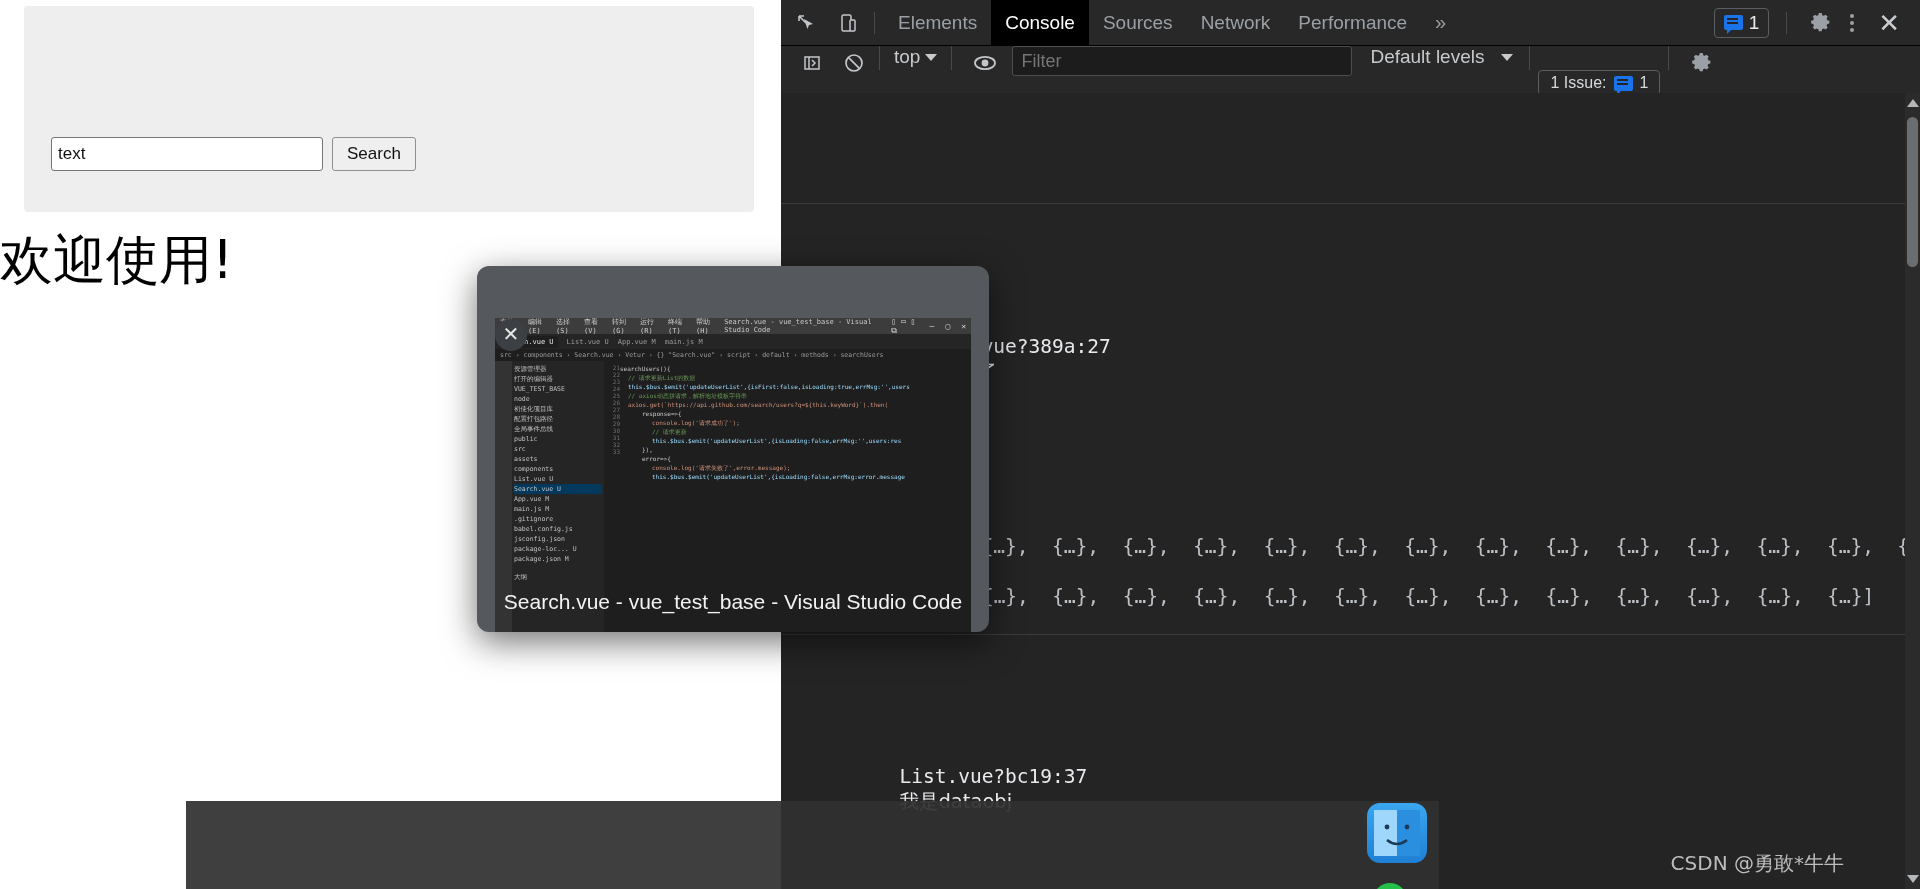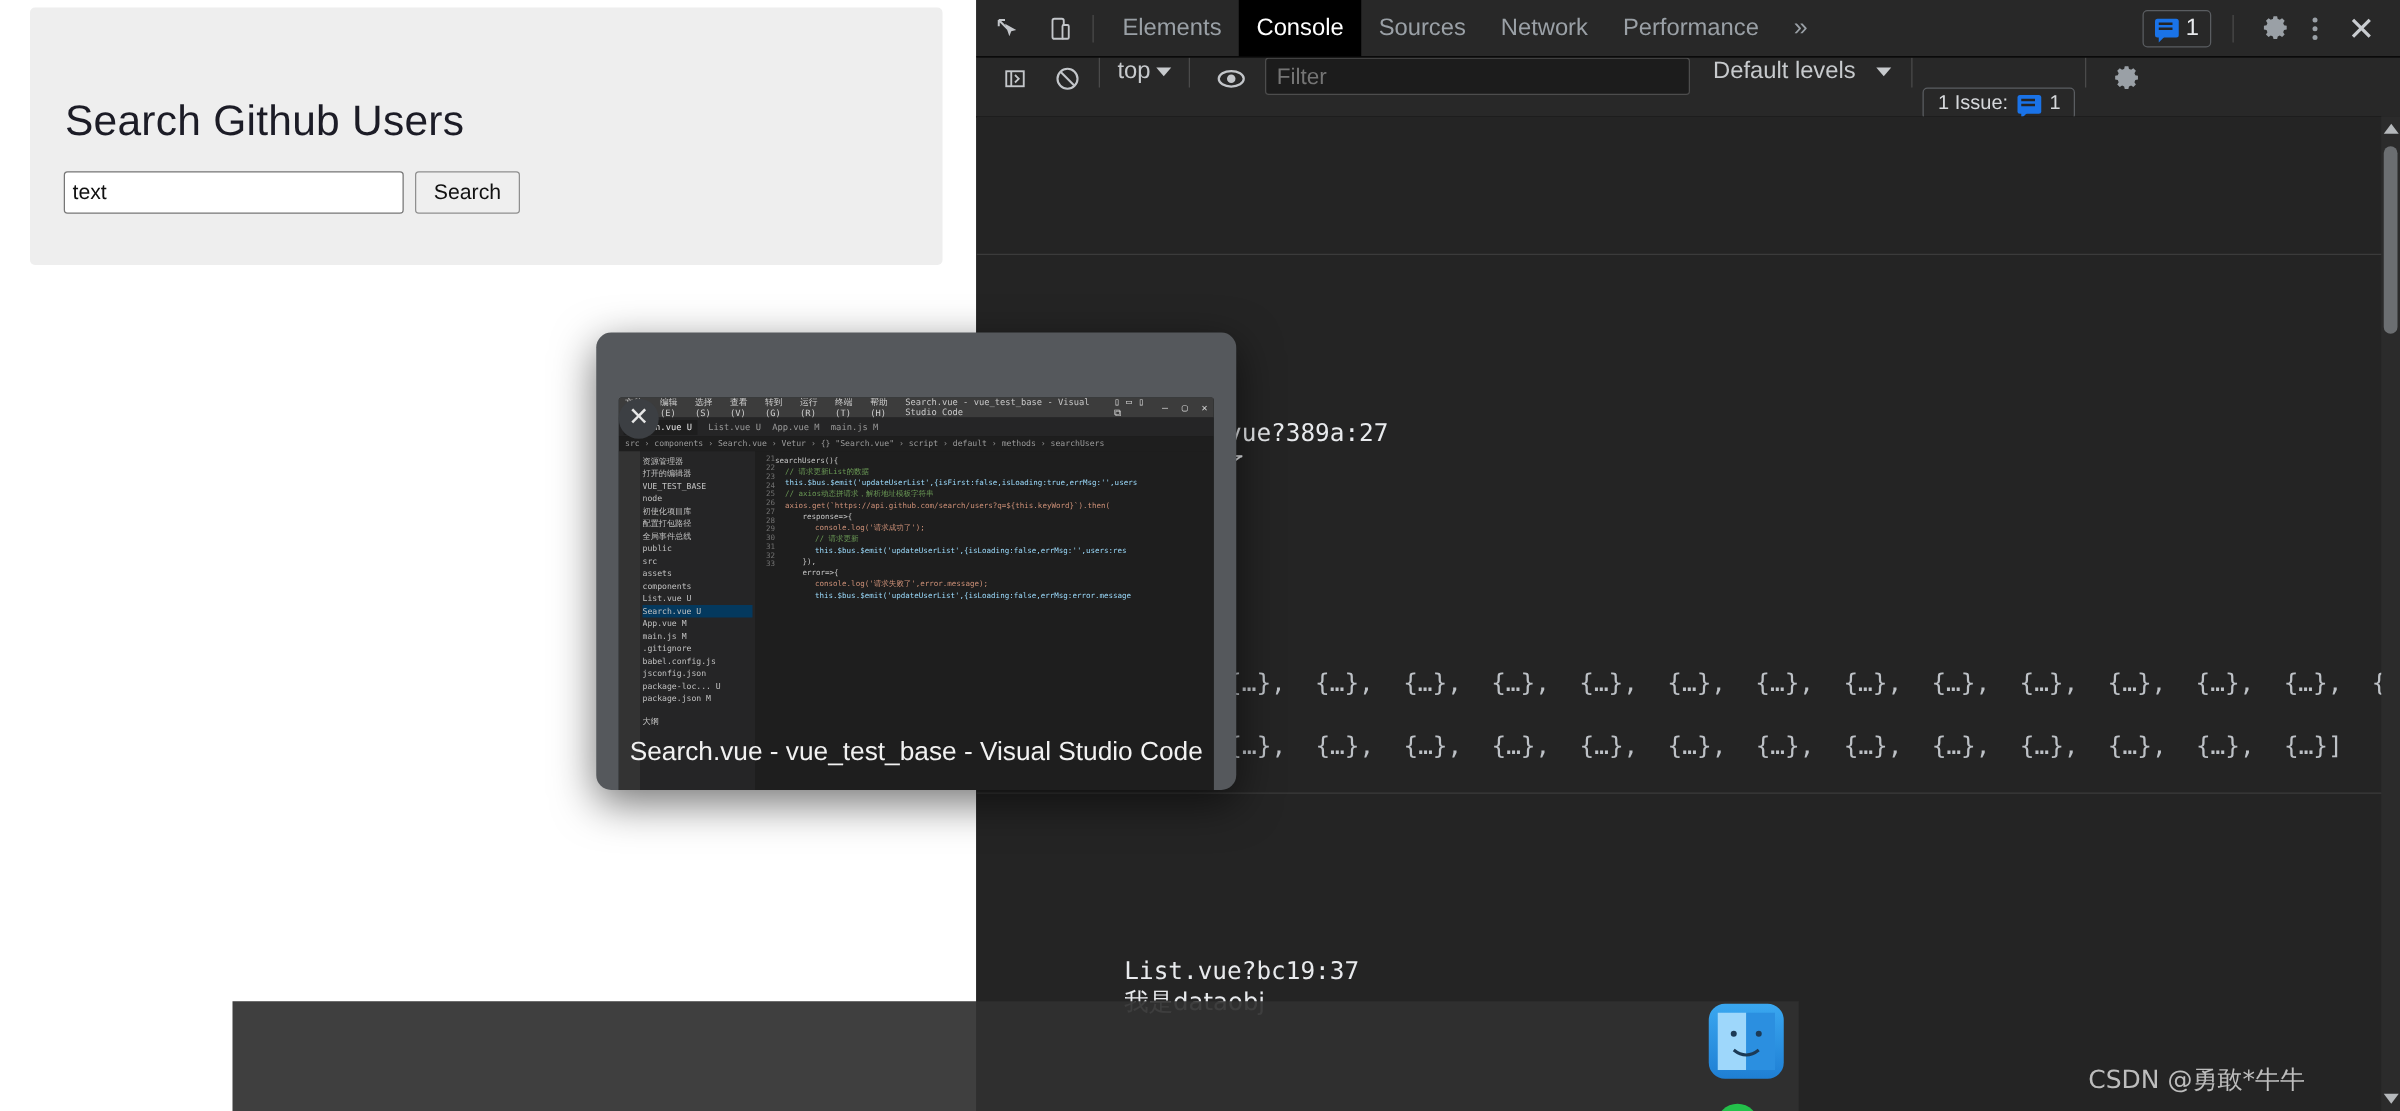--- a/index.html
+++ b/index.html
@@ -209,27 +209,27 @@
     position:absolute;right:76px;bottom:12px;color:#bdbdbd;font-size:20px;
     font-family:"DejaVu Sans",sans-serif;
   }
 </style>
 </head>
 <body>
 
 <div id="page-pane">
 
   <div id="search-card">
-    <div id="page-title">Search Github Users</div>
     <div id="search-row">
       <input id="search-input" type="text" value="text" style="">
       <button id="search-button">Search</button>
     </div>
   </div>
 
+  <div id="welcome-text">欢迎使用!</div>
 </div>
 
 <div id="devtools">
 
   <div class="dt-tabbar">
     <div class="dt-iconbtn">
       <svg width="20" height="20" viewBox="0 0 20 20">
           <path d="M3 3h5M3 3v5M3 3l7 7" stroke="#c3c6ca" stroke-width="1.6" fill="none"></path>
           <path d="M8 6l9 5-4 1-1.5 4z" fill="#c3c6ca"></path>
         </svg>

